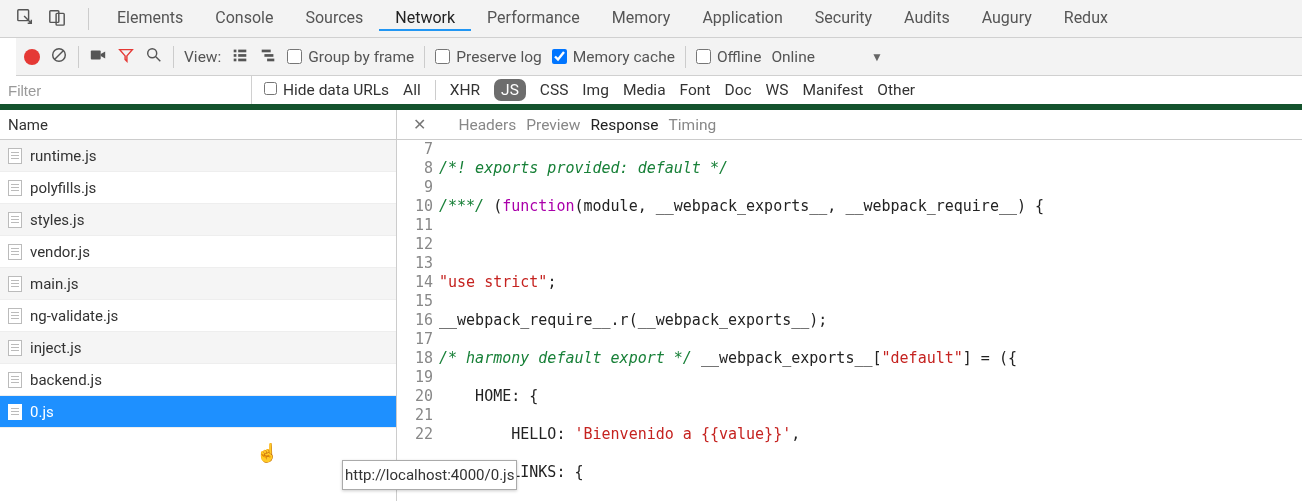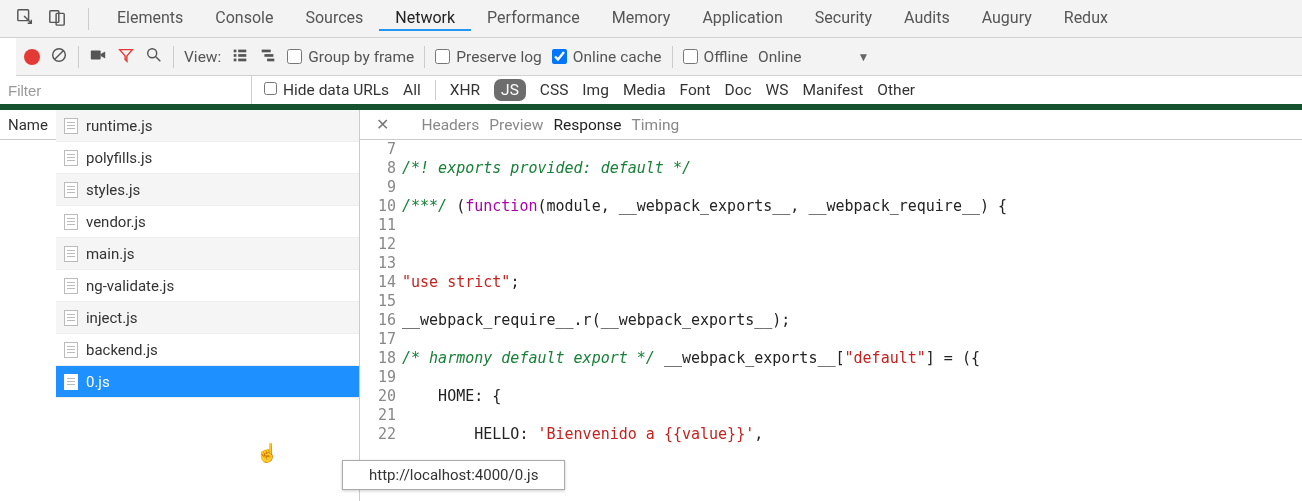--- a/index.html
+++ b/index.html
@@ -134,25 +134,25 @@
   padding: 2px 7px;
   border-radius: 7px;
 }
 
 
 .split {
   display: flex;
   height: calc(501px - 38px - 38px - 34px);
 }
 .left {
-  width: 360px;
+  width: 397px;
   border-right: 1px solid #ccc;
   background: #fff;
   display: flex;
-  flex-direction: row;
+  flex-direction: column;
 }
 .col-header {
   height: 30px;
   display: flex;
   align-items: center;
   padding: 0 8px;
   border-bottom: 1px solid #ccc;
   font-size: 15px;
   color: #333;
 }
@@ -247,21 +247,21 @@
 .cm-kw { color: #aa00aa; }
 .cm-str { color: #c5221f; }
 
 
 .tooltip {
   position: absolute;
   left: 342px;
   top: 460px;
   background: #fff;
   border: 1px solid #aaa;
-  padding: 5px 26px;
+  padding: 5px 2px;
   font-size: 15px;
   color: #333;
   box-shadow: 0 1px 3px rgba(0,0,0,0.2);
 }
 .cursor-hand {
   position: absolute;
   left: 256px;
   top: 442px;
   font-size: 18px;
   color: #000;
@@ -354,21 +354,21 @@
     <input type="checkbox" id="cb-group" style="">
       <span>Group by frame</span>
   </label>
   <span class="sep"></span>
   <label>
     <input type="checkbox" id="cb-preserve" style="">
       <span>Preserve log</span>
   </label>
   <label>
     <input type="checkbox" id="cb-cache" checked="" style="">
-      <span>Online cache</span>
+      <span>Memory cache</span>
   </label>
   <span class="sep"></span>
   <label>
     <input type="checkbox" id="cb-offline" style="">
       <span>Offline</span>
   </label>
   <span class="lbl">Online</span>
   <span class="dropdown-caret">▼</span>
 </div>
 

